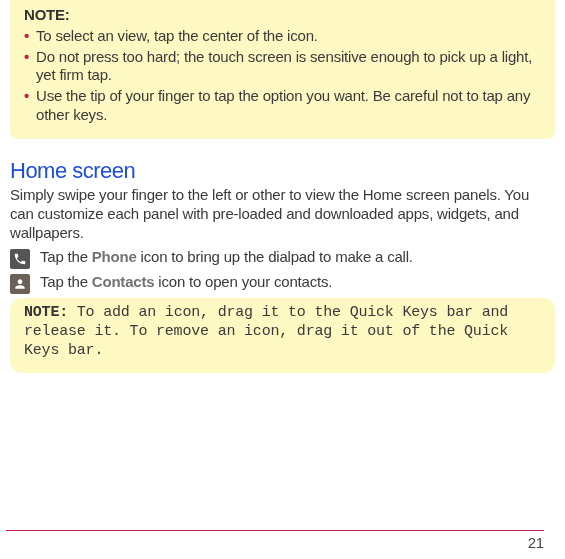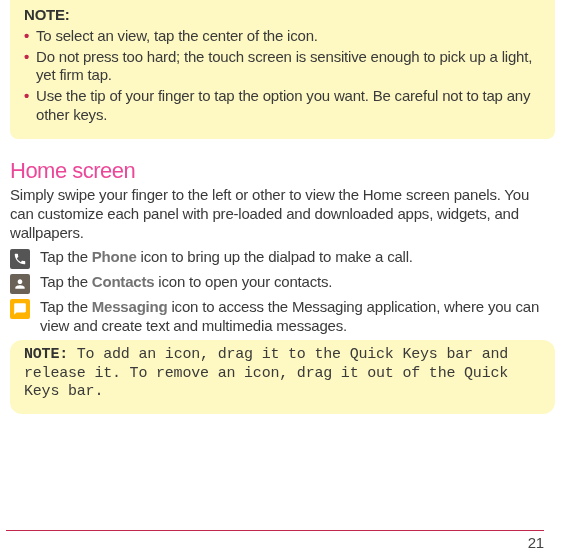--- a/index.html
+++ b/index.html
@@ -19,21 +19,21 @@
     padding: 6px 14px 12px 14px;
     margin: 0 10px 0 10px;
   }
   .note-box.rounded { border-radius: 12px; margin-top: 4px; font-family: Liberation Mono, monospace; }
   .note-label { font-weight: bold; color: #333; }
   .note-list { list-style: none; margin-top: 2px; }
   .note-list li { position: relative; padding-left: 12px; margin-bottom: 2px; }
   .note-list li .bullet { position: absolute; left: 0; top: 0; color: #c2264b; font-weight: bold; }
   .section { margin: 18px 10px 0 10px; }
   .section-title {
-    color: #ec4899;
+    color: #1d4ed8;
     font-size: 22px;
     font-weight: normal;
     margin-bottom: 2px;
     letter-spacing: -0.5px;
   }
   .section p { margin-bottom: 2px; }
   .icon-list { list-style: none; margin-top: 6px; }
   .icon-list li { display: flex; align-items: flex-start; margin-bottom: 4px; }
   .icon-box {
     width: 20px; height: 20px;
@@ -96,28 +96,20 @@
       <span class="icon-text"><span>Tap the </span><span class="bold">Phone</span><span> icon to bring up the dialpad to make a call.</span></span>
     </li>
     <li>
       <span class="icon-box contacts">
         <svg viewBox="0 0 24 24">
             <path fill="#fff" d="M12 12c2.2 0 4-1.8 4-4s-1.8-4-4-4-4 1.8-4 4 1.8 4 4 4zm0 2c-2.7 0-8 1.3-8 4v2h16v-2c0-2.7-5.3-4-8-4z"></path>
           </svg>
       </span>
       <span class="icon-text"><span>Tap the </span><span class="bold">Contacts</span><span> icon to open your contacts.</span></span>
     </li>
-    <li>
-      <span class="icon-box messaging">
-        <svg viewBox="0 0 24 24">
-            <path fill="#fff" d="M20 2H4c-1.1 0-2 .9-2 2v18l4-4h14c1.1 0 2-.9 2-2V4c0-1.1-.9-2-2-2z"></path>
-          </svg>
-      </span>
-      <span class="icon-text"><span>Tap the </span><span class="bold">Messaging</span><span> icon to access the Messaging application, where you can view and create text and multimedia messages.</span></span>
-    </li>
   </ul>
 </div>
 
 <div class="note-box rounded">
   <span class="note-label">NOTE: </span><span>To add an icon, drag it to the Quick Keys bar and release it. To remove an icon, drag it out of the Quick Keys bar.</span>
 </div>
 
 <div class="page-footer">
   <span class="rule"></span>
   <span>21</span>

